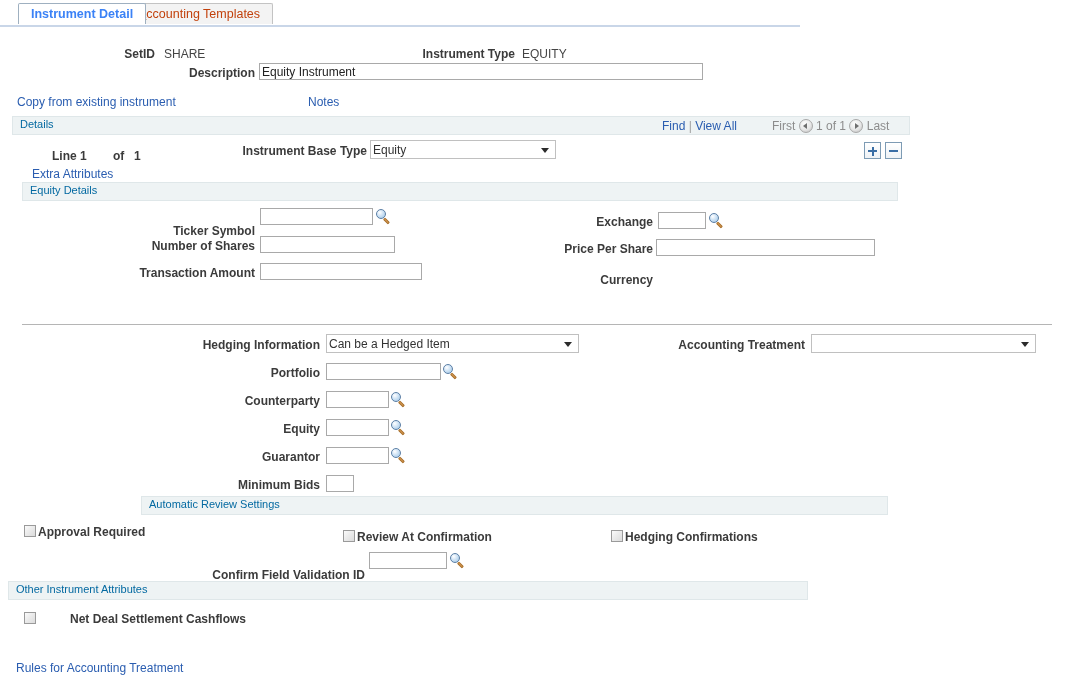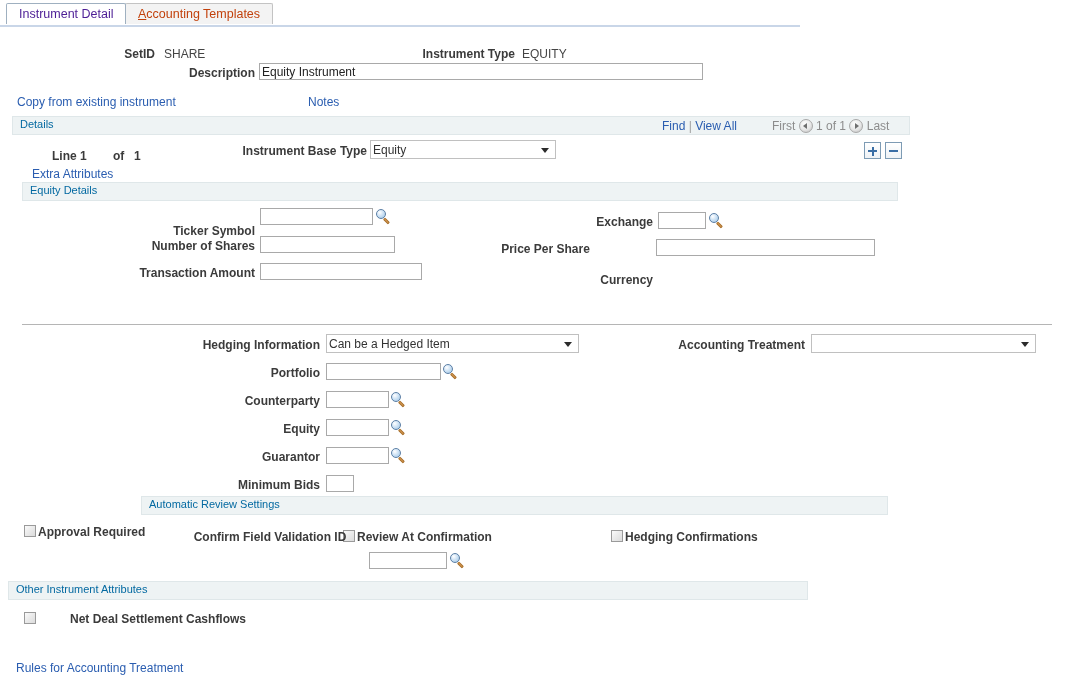--- a/index.html
+++ b/index.html
@@ -37,24 +37,24 @@
     padding: 0 12px;
     font-size: 12.5px;
     border: 1px solid #b9c4cf;
     border-bottom: none;
     box-sizing: border-box;
     white-space: nowrap;
     cursor: pointer;
     border-radius: 2px 2px 0 0;
   }
   .tab.active {
-    left: 6px;
+    left: 18px;
     background: #ffffff;
-    color: #4c1d95;
-    font-weight: normal;
+    color: #3b82f6;
+    font-weight: bold;
     border-color: #9fb0c0;
     z-index: 2;
   }
   .tab.inactive {
     left: 125px;
     background: #f3f3f3;
     color: #c2410c;
     border-color: #c3c3c3;
   }
   .tab.inactive .ak { text-decoration: underline; }
@@ -316,21 +316,21 @@
 <div class="abs lbl right" style="left:85px; top:266px; width:170px;">Transaction Amount</div>
 <input class="tf" style="left: 260px; top: 263px; width: 162px;" type="text" value="">
 
 <div class="abs lbl right" style="left:470px; top:215px; width:183px;">Exchange</div>
 <input class="tf" style="left: 658px; top: 212px; width: 48px;" type="text" value="">
 <div class="mag" style="left:709px; top:213px;">
   <span class="lens"></span>
     <span class="handle"></span>
 </div>
 
-<div class="abs lbl right" style="left:454px; top:242px; width:183px;text-align:center;">Price Per Share</div>
+<div class="abs lbl right" style="left:470px; top:242px; width:183px;">Price Per Share</div>
 <input class="tf" style="left: 656px; top: 239px; width: 219px;" type="text" value="">
 
 <div class="abs lbl right" style="left:470px; top:273px; width:183px;">Currency</div>
 
 <div class="hr" style="left:22px; top:324px; width:1030px;"></div>
 
 <div class="abs lbl right" style="left:130px; top:338px; width:190px;">Hedging Information</div>
 <div class="ddwrap" style="left:326px; top:334px; width:253px; height:19px;">
   <select class="dd" style="width:253px;">
     <option>Can be a Hedged Item</option>
@@ -383,21 +383,21 @@
 
 <div class="cbx" style="left:24px; top:525px;"></div>
 <div class="cbxlabel" style="left:38px; top:525px;">Approval Required</div>
 
 <div class="cbx" style="left:343px; top:530px;"></div>
 <div class="cbxlabel" style="left:357px; top:530px;">Review At Confirmation</div>
 
 <div class="cbx" style="left:611px; top:530px;"></div>
 <div class="cbxlabel" style="left:625px; top:530px;">Hedging Confirmations</div>
 
-<div class="abs lbl right" style="left:175px; top:530px; width:190px;text-align:center;">Confirm Field Validation ID</div>
+<div class="abs lbl right" style="left:175px; top:568px; width:190px;">Confirm Field Validation ID</div>
 <input class="tf" style="left: 369px; top: 552px; width: 78px;" type="text" value="">
 <div class="mag" style="left:450px; top:553px;">
   <span class="lens"></span>
     <span class="handle"></span>
 </div>
 
 <div class="secbar" style="left:8px; top:581px; width:800px;">
   <div class="sectitle">Other Instrument Attributes</div>
 </div>
 

